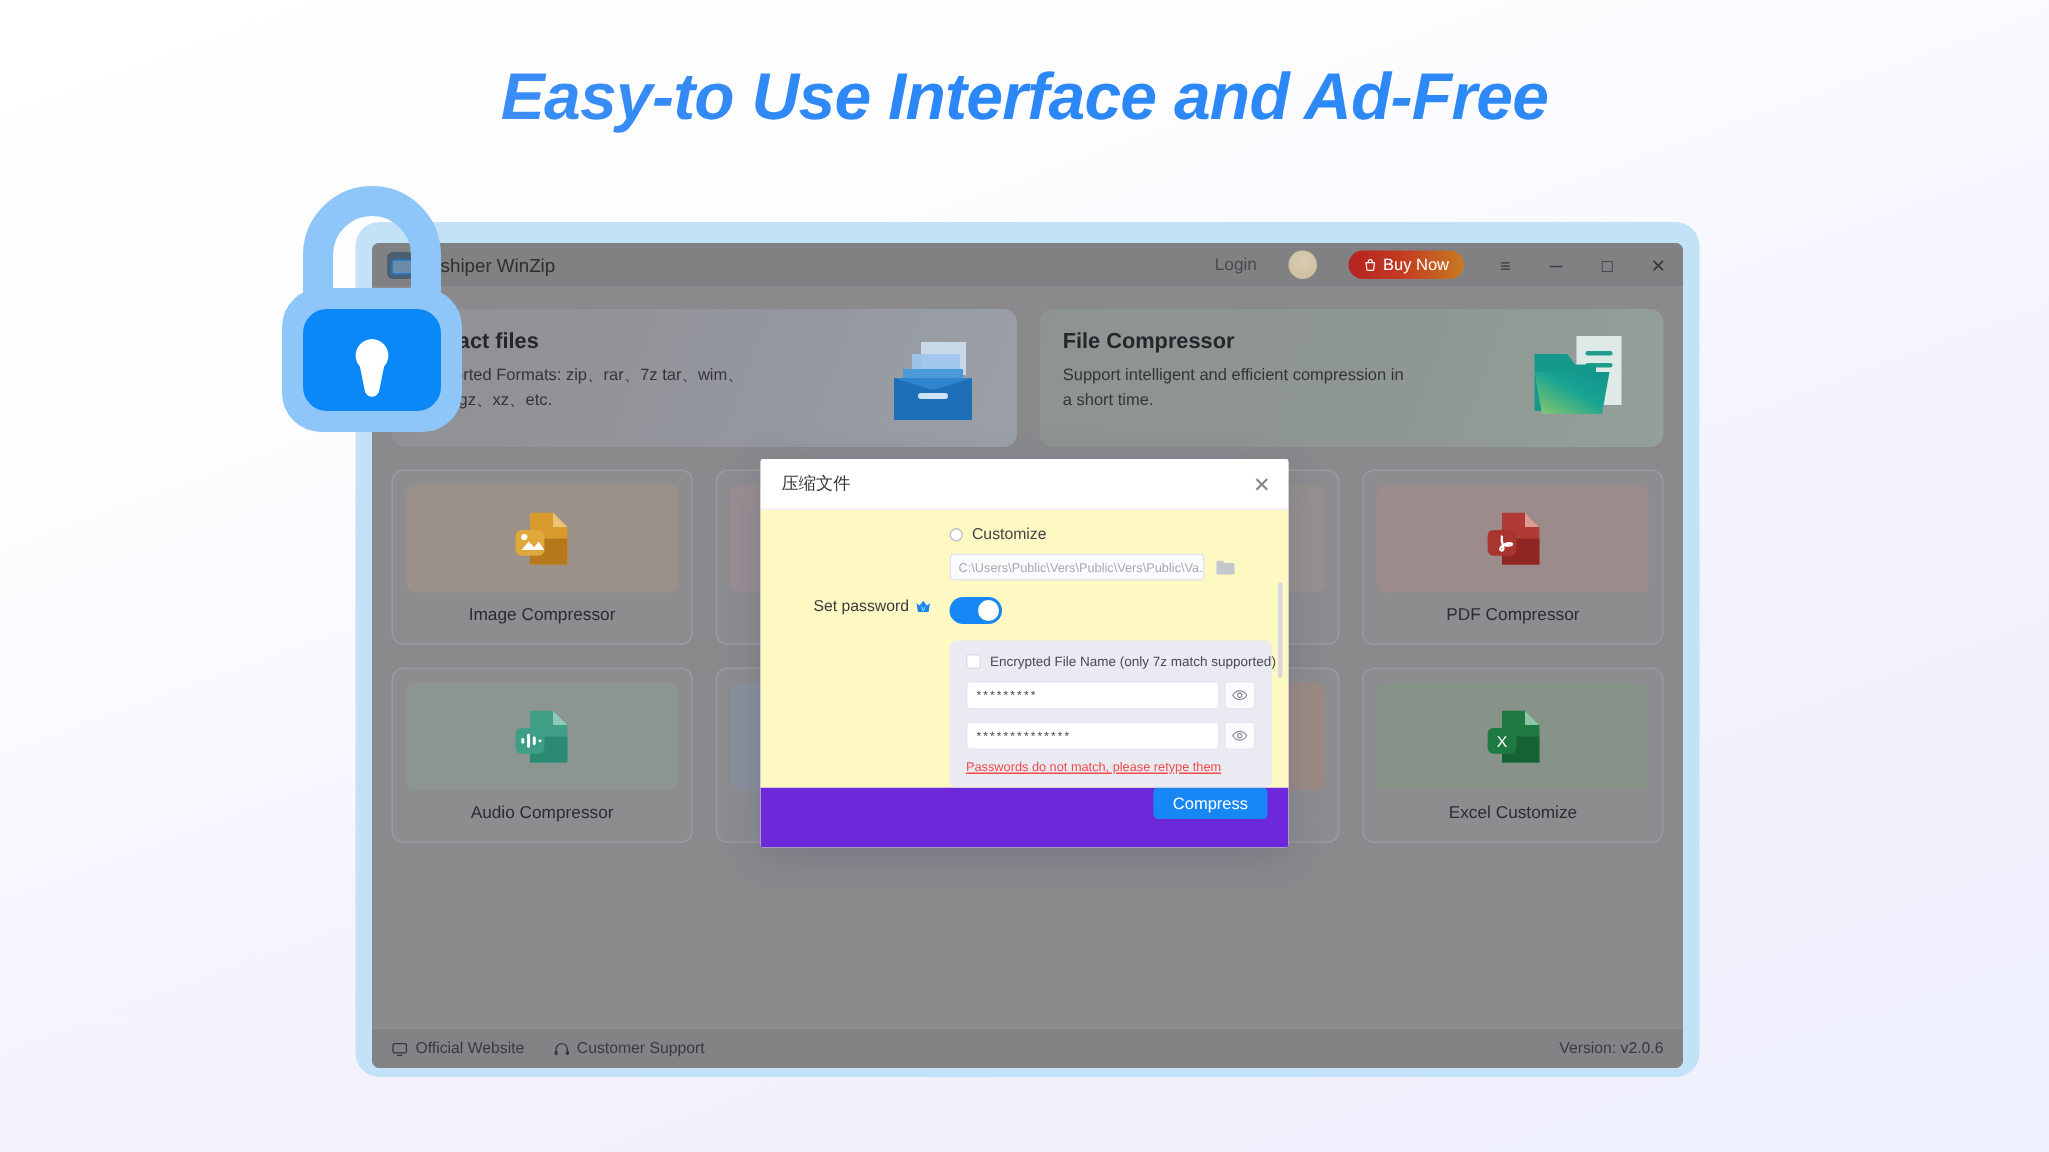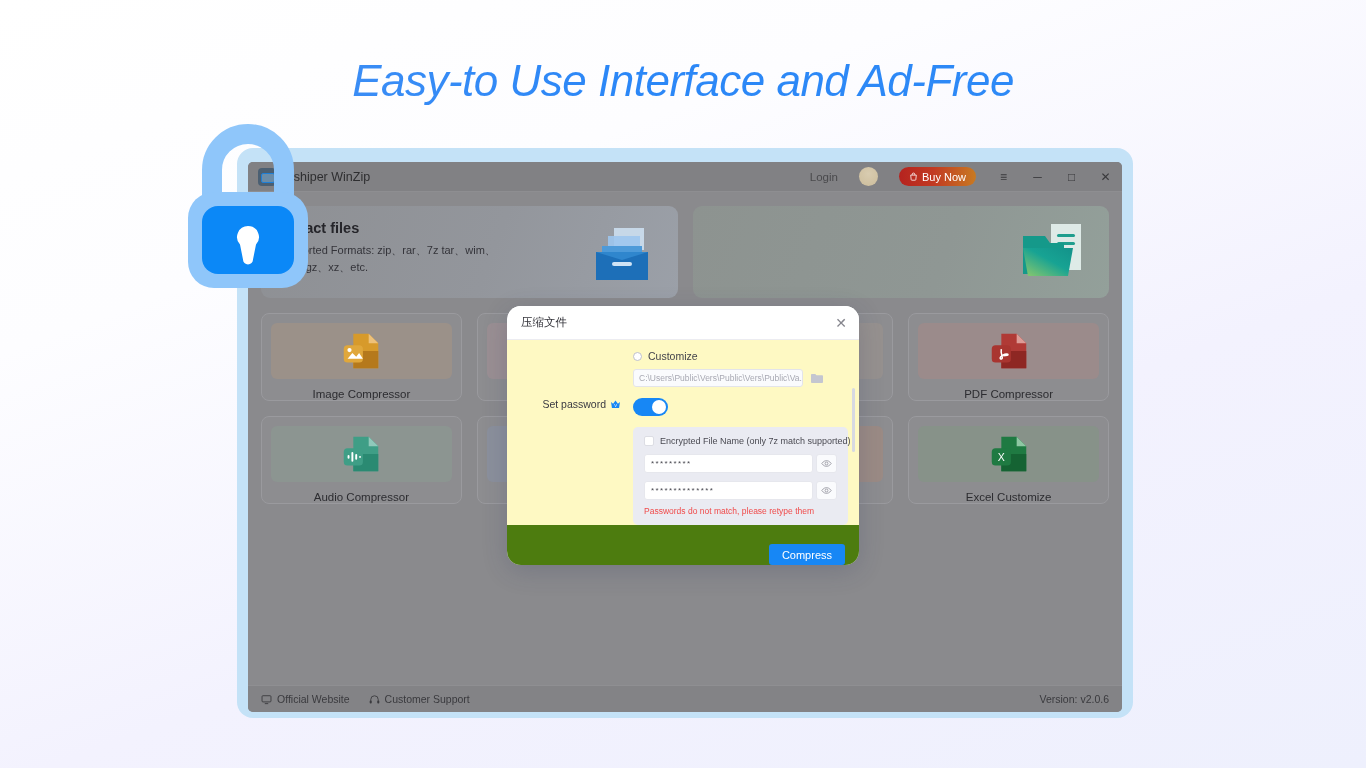--- a/index.html
+++ b/index.html
@@ -6,23 +6,23 @@
   html, body { margin:0; padding:0; }
   body {
     width:1366px; height:768px; overflow:hidden;
     font-family:"Liberation Sans", sans-serif;
     background:linear-gradient(160deg,#ffffff 0%,#fdfdff 28%,#f3f2fe 62%,#eef0fd 100%);
     position:relative;
   }
 
   
   .headline {
-    position:absolute; left:0; top:56px; width:100%;
+    position:absolute; left:0; top:40px; width:100%;
     text-align:center;
-    font-size:44px; font-weight:normal; font-style:italic;
+    font-size:44px; font-weight:bold; font-style:italic;
     letter-spacing:-0.5px;
     background:linear-gradient(90deg,#b49cf0 0%,#7f8dee 9%,#3d8ef5 22%,#2b87f7 45%,#2f8bf6 100%);
     -webkit-background-clip:text; background-clip:text;
     -webkit-text-fill-color:transparent; color:transparent;
   }
 
   
   .window-frame {
     position:absolute; left:237px; top:148px; width:896px; height:570px;
     background:#c4e2f7; border-radius:16px;
@@ -79,21 +79,21 @@
   .banner h3 { margin:0 0 6px 0; font-size:14.5px; font-weight:bold; color:#25252a; }
   .banner p { margin:0; font-size:11px; line-height:1.5; color:#34343a; max-width:230px;}
   .banner .art { position:absolute; right:20px; top:12px; width:72px; height:68px; }
 
   
   .grid {
     display:grid; grid-template-columns:repeat(4,1fr);
     gap:15px; margin-top:15px;
   }
   .tool {
-    height:88px; border-radius:8px;
+    height:117px; border-radius:8px;
     background:#8d8d90; border:1px solid #9a9a9e;
     display:flex; flex-direction:column; align-items:center;
     padding:9px 9px 0 9px;
   }
   .tool-thumb {
     width:100%; height:72px; border-radius:6px;
     display:flex; align-items:center; justify-content:center;
   }
   .tool-label { margin-top:9px; font-size:11.5px; color:#2c2c30; }
   .tool-thumb svg { width:46px; height:46px; display:block; }
@@ -107,21 +107,21 @@
   .foot-item { display:flex; align-items:center; gap:5px; font-size:10.5px; color:#3a3a3e; margin-right:19px;}
   .foot-item svg{ width:11px; height:11px; display:block;}
   .version { margin-left:auto; font-size:10.5px; color:#3a3a3e;}
 
   
   .lock { position:absolute; left:182px; top:114px; width:132px; height:180px; }
 
   
   .modal {
     position:absolute; left:507px; top:306px; width:352px; height:259px;
-    background:#ffffff; border-radius:14px;
+    background:#ffffff; border-radius:2px;
     box-shadow:0 6px 26px rgba(40,50,90,.20);
     display:flex; flex-direction:column; overflow:hidden;
   }
   .modal-head {
     flex:0 0 34px; display:flex; align-items:center;
     padding:0 12px 0 14px; border-bottom:1px solid #ececf1;
     background:#fff;
   }
   .modal-title { font-size:11.5px; color:#33333a; }
   .modal-close { margin-left:auto; font-size:14px; color:#85858d; line-height:1; }
@@ -171,27 +171,27 @@
   .pw-input {
     flex:1; height:19px; border:1px solid #e6e7ed; border-radius:3px;
     background:#fff; display:flex; align-items:center; padding:0 6px;
     font-size:8px; color:#4a4a52; letter-spacing:1.4px; overflow:hidden;
   }
   .eye-btn {
     width:21px; height:19px; border:1px solid #e6e7ed; border-radius:3px;
     background:#fafbfd; display:flex; align-items:center; justify-content:center;
   }
   .eye-btn svg{ width:11px; height:11px; display:block;}
-  .pw-error { margin-top:6px; font-size:8.5px; color:#f04a4a; }
+  .pw-error { margin-top:6px; font-size:8.5px; color:#f04a4a;text-decoration:underline; }
   .scrollbar {
     position:absolute; right:4px; top:48px; width:3px; height:64px;
     border-radius:2px; background:#d7d9e1;
   }
   .modal-foot {
-    flex:0 0 40px; background:#4d7c0f; display:flex; align-items:flex-end;
+    flex:0 0 40px; background:#6d28d9; display:flex; align-items:flex-start;
     justify-content:flex-end; padding:0 14px;
   }
   .compress-btn {
     height:21px; padding:0 13px; border-radius:3px; background:#1787f5;
     color:#fff; font-size:11px; display:flex; align-items:center;
   }
 </style>
 </head>
 <body>
 
@@ -229,20 +229,22 @@
           <svg class="art" viewBox="0 0 72 68">
             <path d="M28 10h30v22H28z" fill="#cfe3f5" opacity=".85"></path>
             <path d="M22 18h32v24H22z" fill="#9dc6ee" opacity=".9"></path>
             <path d="M16 28h40v12H16z" fill="#4d9ad9"></path>
             <path d="M10 34h52v28H10z" fill="#1d6fb8"></path>
             <path d="M10 34l26 8 26-8" fill="#2f86cd"></path>
             <rect x="26" y="44" width="20" height="4" rx="2" fill="#cfe3f5"></rect>
           </svg>
         </div>
         <div class="banner b2">
+          <h3>File Compressor</h3>
+          <p>Support intelligent and efficient compression in a short time.</p>
           <svg class="art" viewBox="0 0 72 68">
             <path d="M34 6h30v46H34z" fill="#e7f3f0" opacity=".9"></path>
             <rect x="40" y="16" width="18" height="3" rx="1.5" fill="#1f9e8e"></rect>
             <rect x="40" y="24" width="18" height="3" rx="1.5" fill="#1f9e8e"></rect>
             <path d="M6 18h22l5 7h14v31H6z" fill="#15998a"></path>
             <path d="M6 30h50l-5 28H11z" fill="url(#gf)"></path>
             <defs>
                 <linearGradient id="gf" x1="0" y1="1" x2="1" y2="0">
               <stop offset="0" stop-color="#8fc96b"></stop>
                   <stop offset=".55" stop-color="#17a393"></stop>

